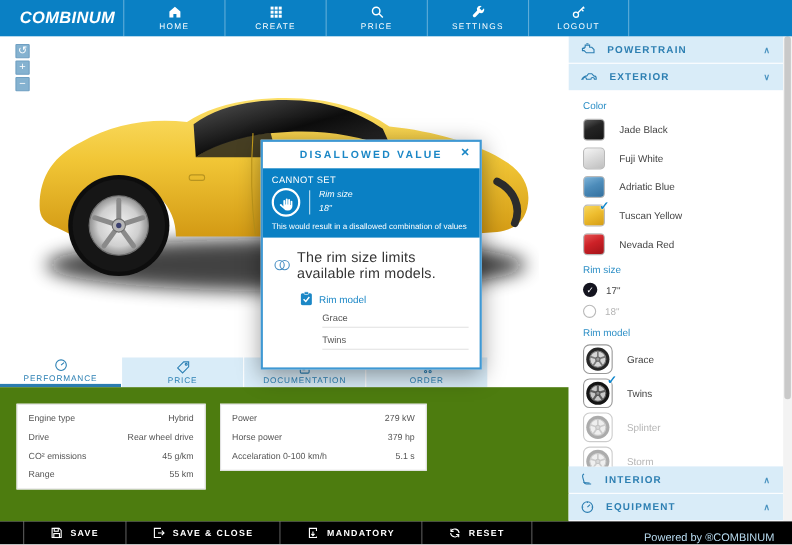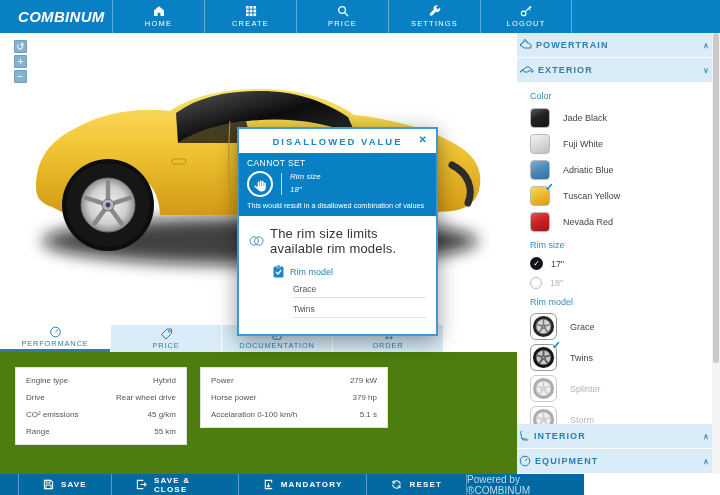--- a/index.html
+++ b/index.html
@@ -66,21 +66,21 @@
   .spec-box.left { left:15px; width:172px; }
   .spec-box.right { left:200px; width:188px; }
   .prow { display:flex; justify-content:space-between; align-items:center;
     height:17px; padding:0 10px; font-size:8px; color:#555; }
   .prow .val { text-align:right; }
 
   
   .sidebar { position:absolute; top:33px; left:517px; width:195px; height:441px;
     background:#fff; display:flex; flex-direction:column; }
   .sec-head { height:24px; flex:0 0 24px; background:#d9ecf8; color:#2d7fb2; cursor:pointer;
-    display:flex; align-items:center; gap:4px; padding:0 2px; margin-bottom:1px;
+    display:flex; align-items:center; gap:11px; padding:0 11px; margin-bottom:1px;
     font-size:9px; font-weight:bold; letter-spacing:1.1px; }
   .sec-head .chev { margin-left:auto; font-size:8px; color:#4b93c0; }
   .sec-content { flex:1 1 auto; overflow:hidden; padding:3px 0 0 13px; }
   .grp-label { color:#2d8fc6; font-size:9px; margin:5px 0 4px; }
   .opt-row { display:flex; align-items:center; gap:13px; height:26px; font-size:9px; color:#444; cursor:pointer; }
   .swatch { position:relative; width:20px; height:20px; border:1px solid #b9b9b9; border-radius:4px; flex:0 0 auto; }
   .sw-jade    { background:linear-gradient(155deg,#5a5a5a 0%,#242424 40%,#141414 100%); }
   .sw-fuji    { background:linear-gradient(155deg,#f5f5f5 0%,#dcdcdc 45%,#bfbfbf 100%); }
   .sw-adriatic{ background:linear-gradient(155deg,#7db3d8 0%,#4d8cba 45%,#33709e 100%); }
   .sw-tuscan  { background:linear-gradient(155deg,#f7d75c 0%,#eebd2f 45%,#d49c14 100%); }
@@ -96,22 +96,22 @@
   .rim-tile { position:relative; width:27px; height:27px; border:1px solid #999;
     border-radius:6px; background:#fff; display:flex; align-items:center; justify-content:center; flex:0 0 auto; }
   .rim-tile.off { border-color:#ccc; }
   .rim-tile.off svg { opacity:.38; filter:grayscale(1); }
 
   
   .sb-track { position:absolute; top:33px; right:0; width:8px; height:441px; background:#f3f3f3; z-index:20; }
   .sb-thumb { position:absolute; top:0; left:1px; width:6px; height:330px; background:#c9c9c9; border-radius:3px; }
 
   
-  .footer { position:absolute; bottom:0; left:0; width:584px; height:21px;
-    background:#0369a1; display:flex; align-items:flex-start; color:#fff; z-index:30; }
+  .footer { position:absolute; bottom:0; left:0; width:720px; height:21px;
+    background:#000000; display:flex; align-items:flex-end; color:#fff; z-index:30; }
   .f-spacer { width:22px; height:100%; border-right:1px solid rgba(255,255,255,.35); }
   .f-btn { display:flex; align-items:center; gap:7px; padding:0 24px; height:100%;
     border-right:1px solid rgba(255,255,255,.35); font-size:8px; font-weight:bold;
     letter-spacing:1.2px; cursor:pointer; }
   .powered { margin-left:auto; padding-right:16px; color:#b9dcf1; font-size:10px; }
 </style>
 </head>
 <body>
 
 <div class="topnav">

